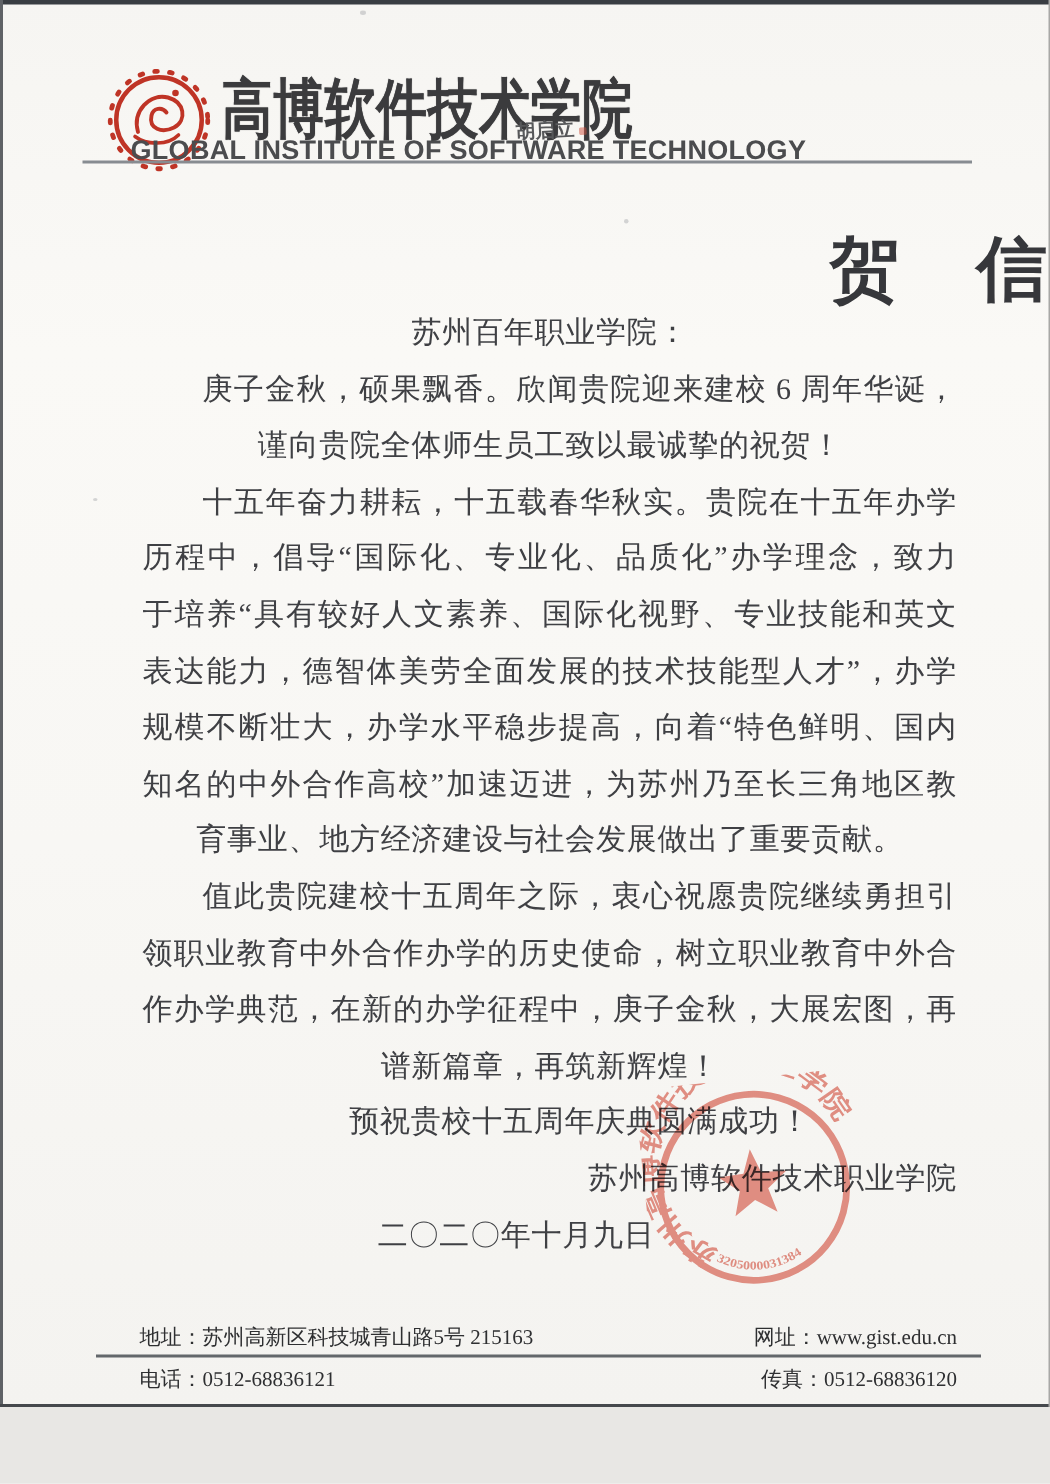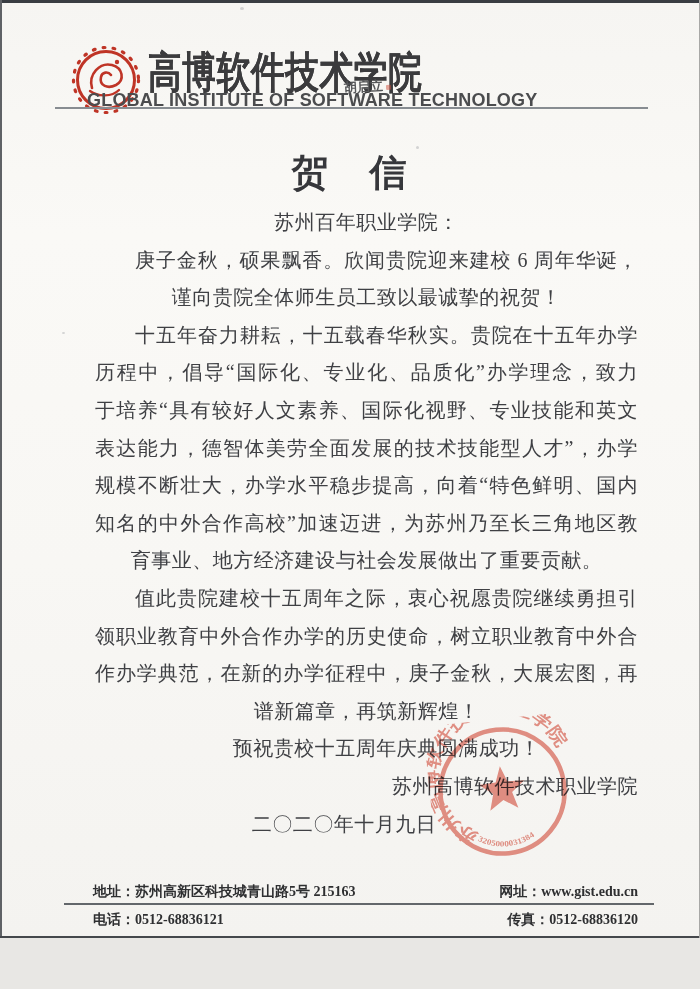--- a/index.html
+++ b/index.html
@@ -30,22 +30,22 @@
   }
   .sig{
     position:absolute;left:344px;top:78px;font-size:13px;font-weight:600;color:#57585a;
     transform:rotate(-3deg);white-space:nowrap;
   }
   .sig-dot{display:inline-block;width:5px;height:5px;background:#d0503d;opacity:.5;margin-left:3px;border-radius:1px;}
   .rule{position:absolute;top:107px;left:55px;width:593px;height:2px;background:#878c91;}
 
   
   .title{
-    position:absolute;top:148px;left:0;right:0;text-align:center;
-    font-size:37px;font-weight:bold;letter-spacing:2px;color:#36373b;
+    position:absolute;top:148px;left:0;right:0;text-align:right;
+    font-size:47px;font-weight:bold;letter-spacing:2px;color:#36373b;
   }
 
   
   .body{position:absolute;top:204px;left:95px;width:543px;}
   .line{
     height:37.6px;line-height:37.6px;font-size:20px;letter-spacing:.5px;
     white-space:nowrap;text-align:center;
   }
   .j{white-space:normal;text-align:justify;text-align-last:justify;}
   .ind{text-indent:2em;}
@@ -54,21 +54,21 @@
 
   
   .seal{
     position:absolute;left:430px;top:719px;width:145px;height:145px;
     opacity:.6;mix-blend-mode:multiply;transform:rotate(-6deg);
   }
   .seal text{font-family:"Liberation Serif","DejaVu Serif",serif;font-weight:bold;}
 
   
   .f-item{
-    position:absolute;font-size:14px;font-weight:700;color:#2e2f31;white-space:nowrap;
+    position:absolute;font-size:14px;font-weight:400;color:#2e2f31;white-space:nowrap;
     font-family:"Liberation Serif","DejaVu Serif",serif;
   }
   .f-addr{left:93px;top:883px;}
   .f-web{right:62px;top:883px;}
   .f-phone{left:93px;top:911px;}
   .f-fax{right:62px;top:911px;margin-left:18px;}
   .f-divider{position:absolute;top:903px;left:64px;width:590px;height:2px;background:#63676b;}
 </style>
 </head>
 <body>

